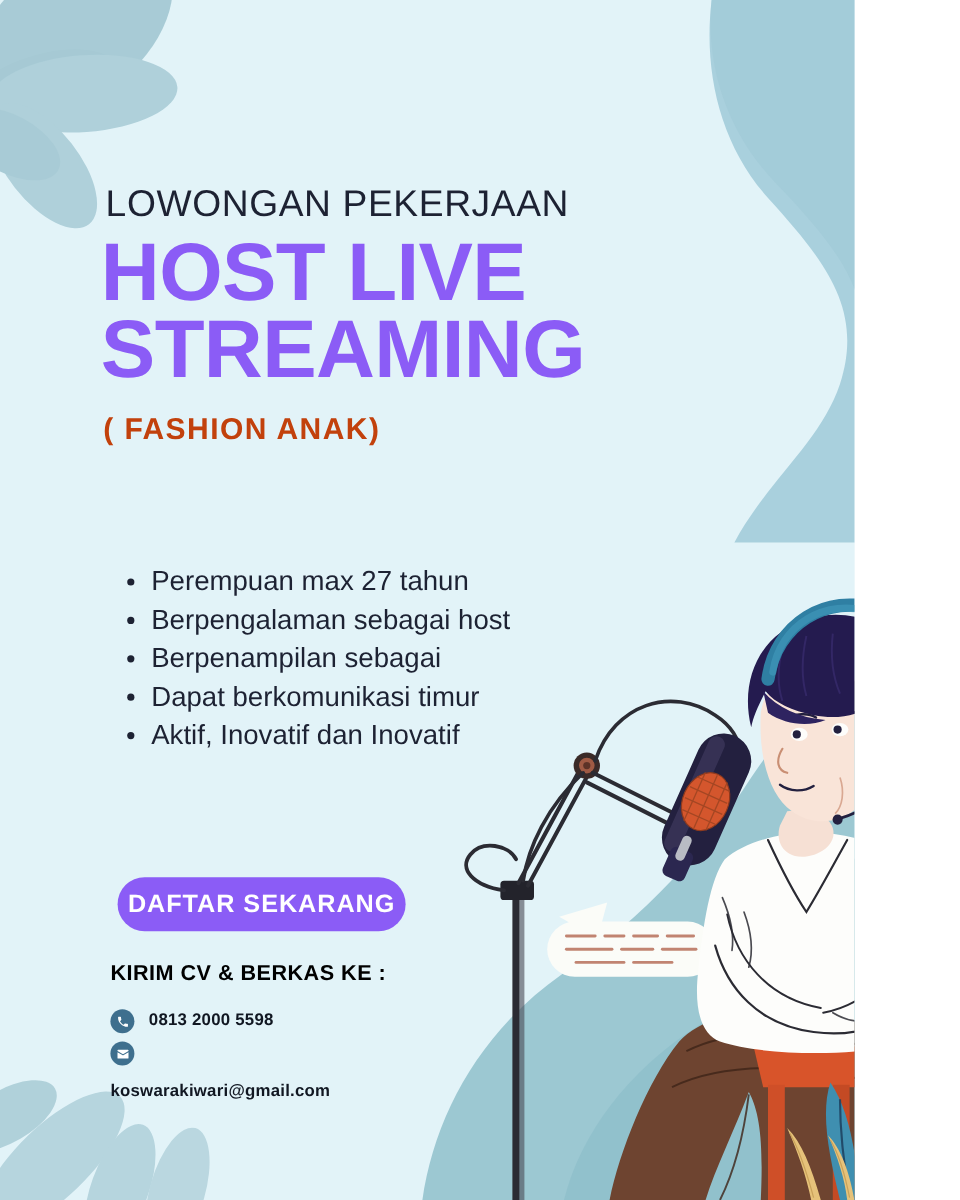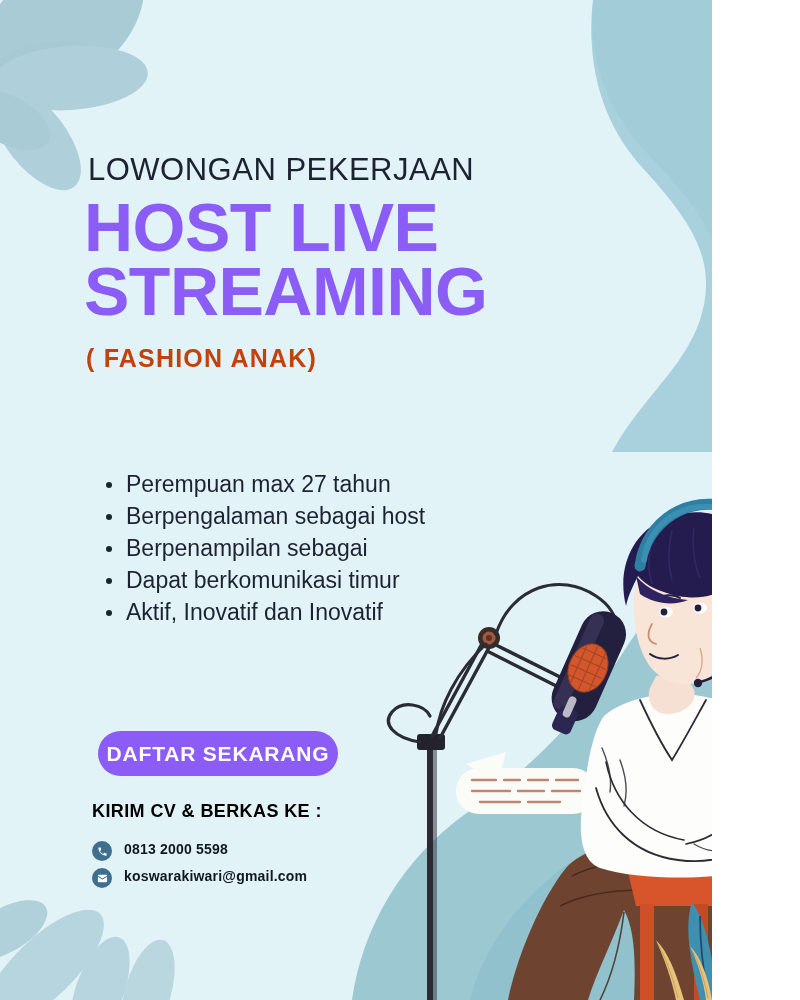--- a/index.html
+++ b/index.html
@@ -91,21 +91,21 @@
     position:absolute; left:92px; top:801px;
     font-size:18px; font-weight:700; letter-spacing:0.4px;
     color:#000000; white-space:nowrap;
   }
 
   .contact-row {
     position:absolute; left:92px;
     display:flex; align-items:flex-start; gap:12px;
   }
   .contact-row.phone { top:841px; }
-  .contact-row.email { top:868px; }
+  .contact-row.email { top:868px;flex-direction:column; }
   .c-icon {
     width:20px; height:20px; border-radius:50%;
     background:#3e6f8e;
     display:flex; align-items:center; justify-content:center;
     flex:0 0 20px;
   }
   .c-icon svg { display:block; }
   .c-text {
     font-size:14px; font-weight:700; letter-spacing:0.2px;
     color:#111722; white-space:nowrap;

